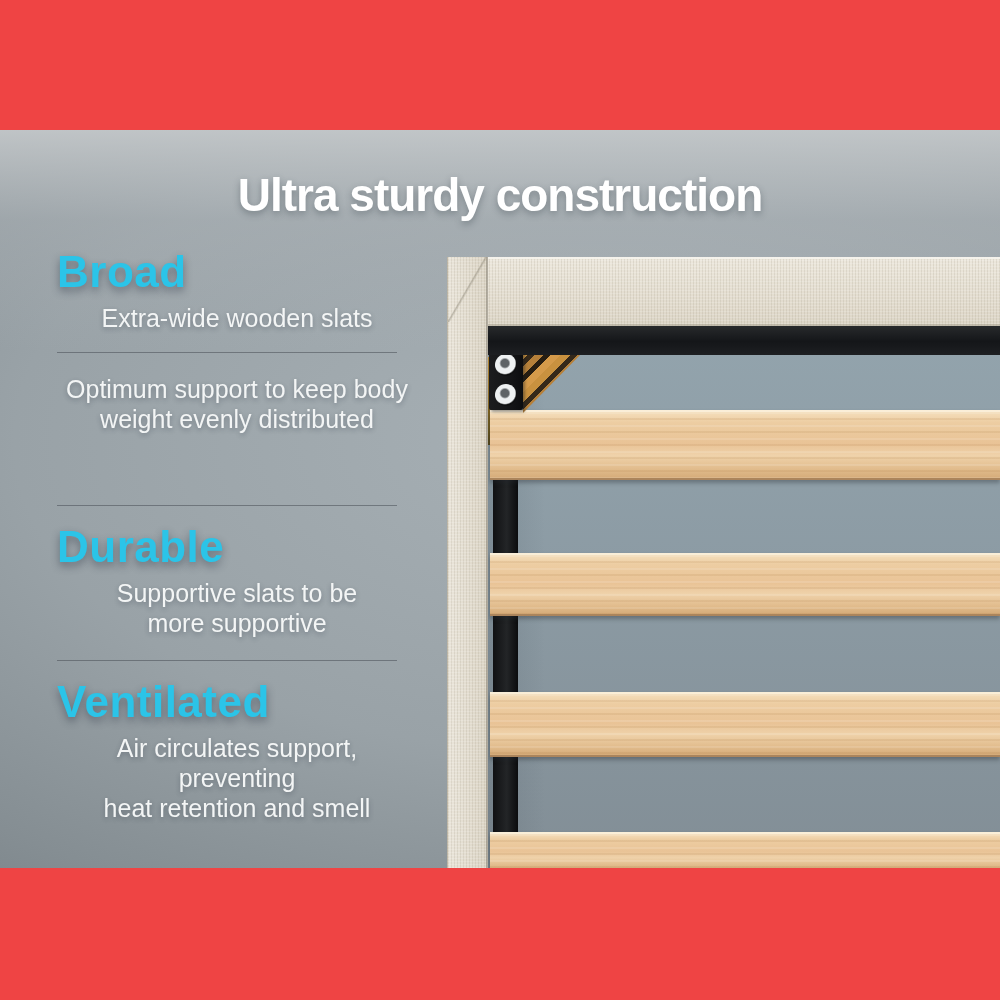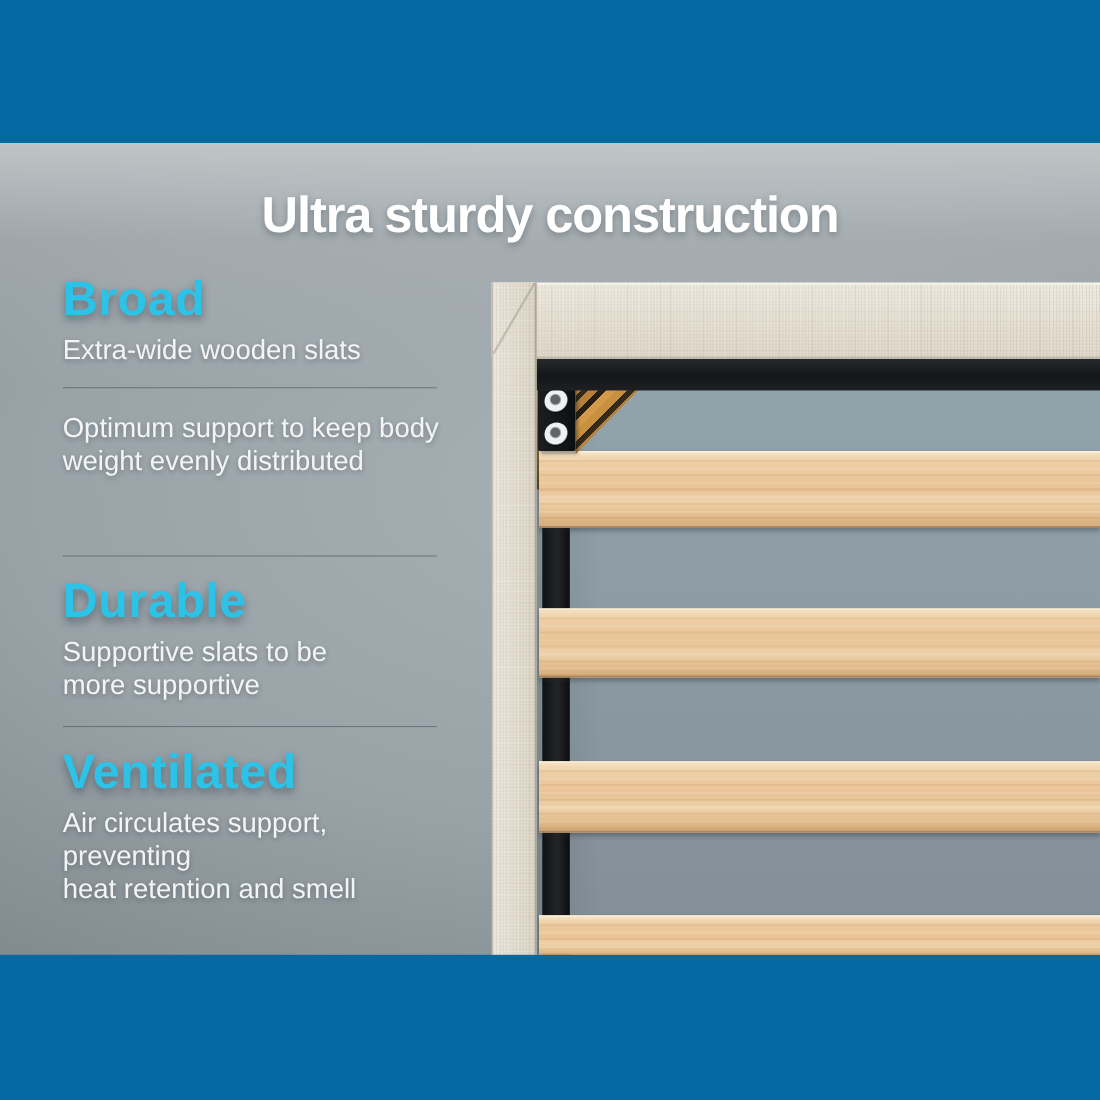--- a/index.html
+++ b/index.html
@@ -1,17 +1,17 @@
 <!DOCTYPE html>
 <html style="--accent: #2bc4e8; --text: #f3f5f5; --fabric: #e5e0d4; --wood: #e9c396; --metal: #141619; --backdrop: #8a97a0;"><head>
 <meta charset="utf-8">
 <style>
   html,body{margin:0;padding:0;background:#fff;}
   .canvas{
-    position:relative;width:1000px;height:1000px;background:#0369a1;overflow:hidden;
+    position:relative;width:1000px;height:1000px;background:#ef4444;overflow:hidden;
     font-family:"Liberation Sans","DejaVu Sans",sans-serif;
   }
   
   .scene{
     position:absolute;left:0;top:130px;width:1000px;height:738px;overflow:hidden;
     background-image:
       linear-gradient(180deg, rgba(197,201,203,.9) 0%, rgba(175,181,185,.45) 90px, rgba(175,181,185,0) 220px),
       radial-gradient(130% 95% at 60% 42%, #a7b0b5 0%, #99a2a7 45%, #858e93 72%, #6d757a 100%);
   }
   
@@ -22,21 +22,21 @@
   }
   
   .feature{position:absolute;left:57px;width:360px;}
   .feature h2{
     margin:0 0 11px 0;font-size:44px;line-height:40px;font-weight:700;
     color:var(--accent,#2bc4e8);letter-spacing:.5px;
     text-shadow:0 4px 8px rgba(30,40,55,.45);
   }
   .desc{margin:0;font-size:25px;line-height:30px;font-weight:400;
     color:var(--text,#f3f5f5);text-shadow:0 2px 5px rgba(30,40,55,.32);}
-  .desc .line{display:block;}
+  .desc .line{display:block;text-align:center;}
   .divider{position:absolute;left:57px;width:340px;height:1px;background:rgba(72,79,85,.55);}
   
   .photo-part{position:absolute;}
   .backdrop{
     left:485px;top:192px;width:515px;height:546px;
     background-image:
       linear-gradient(90deg, rgba(50,62,72,.18) 0, rgba(50,62,72,0) 60px),
       linear-gradient(180deg, #93a4ad 0%, #8c9ba4 45%, #828e96 100%);
   }
   .post{

